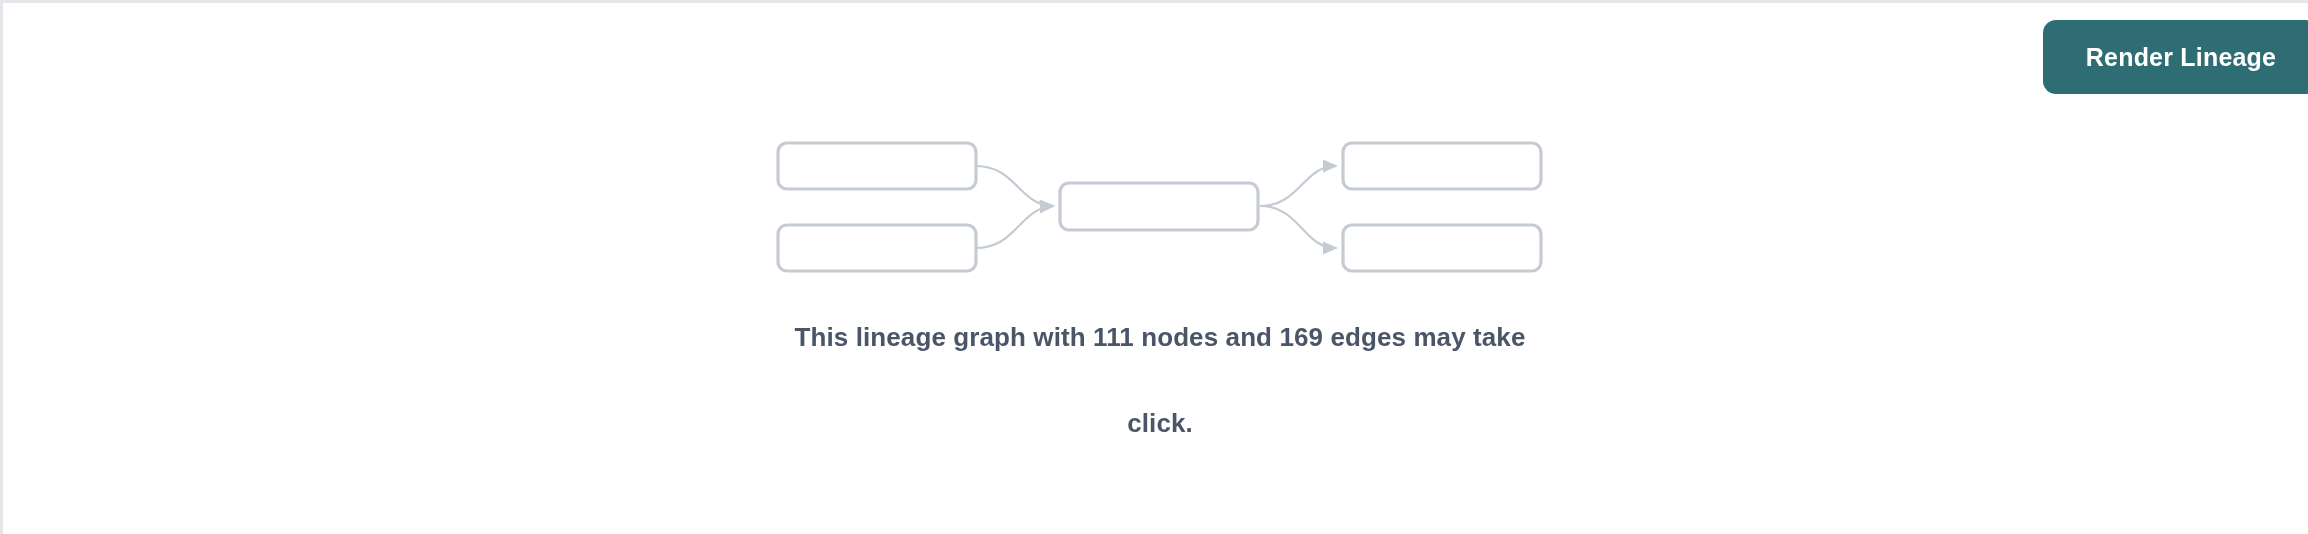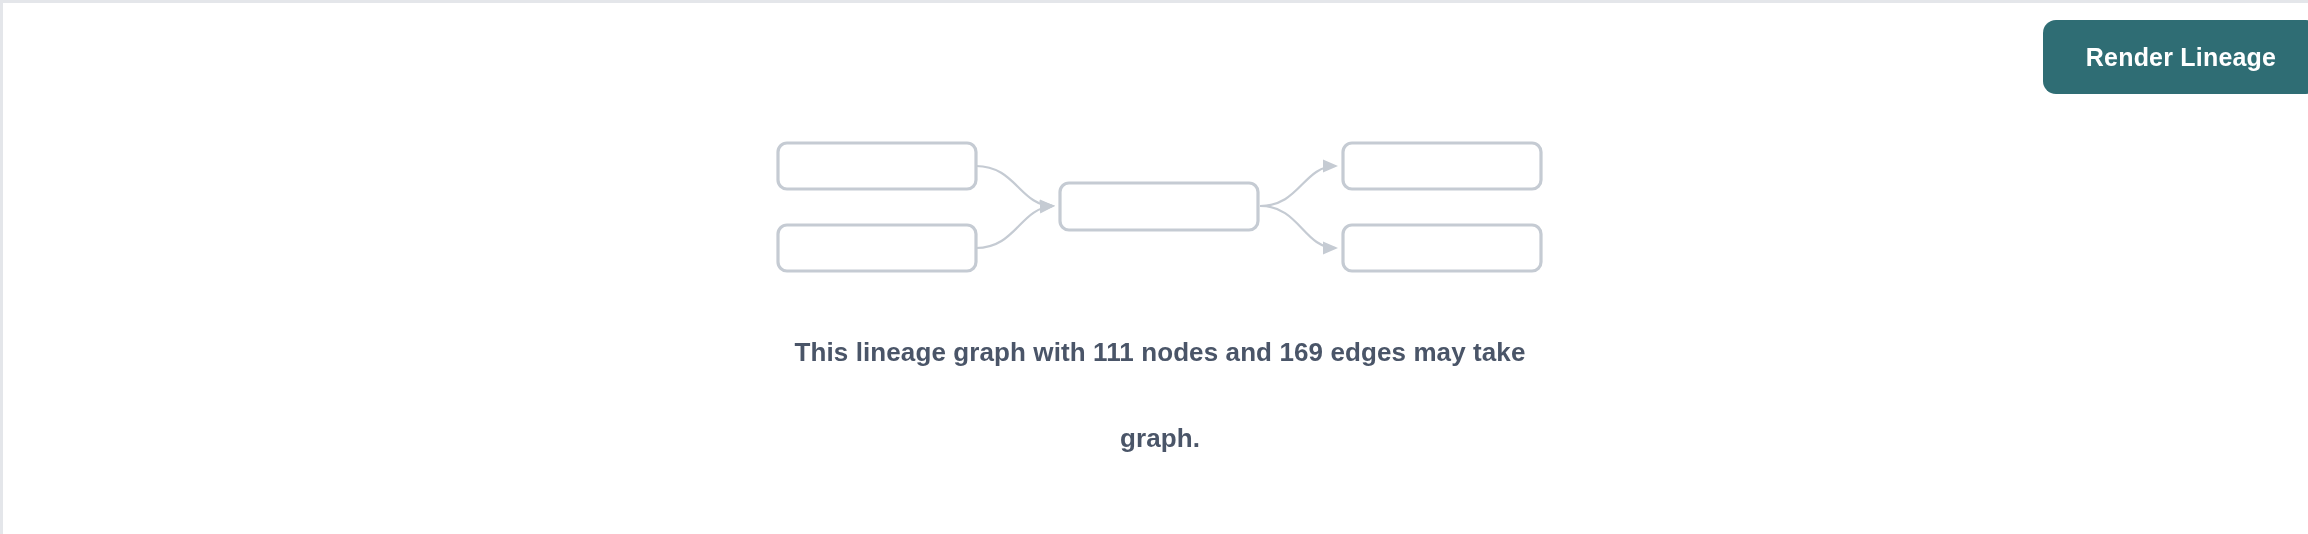--- a/index.html
+++ b/index.html
@@ -61,21 +61,21 @@
     top: 125px;
     width: 830px;
     height: 160px;
     overflow: visible;
   }
 
   
   .message {
     position: absolute;
     left: 747px;
-    top: 328px;
+    top: 313px;
     width: 820px;
     text-align: center;
     color: #4a5568;
     font-family: "Liberation Sans", sans-serif;
     font-size: 26px;
     font-weight: bold;
     line-height: 43px;
     letter-spacing: 0.1px;
   }
 </style>
@@ -112,16 +112,16 @@
       <rect x="30" y="97" width="198" height="46" rx="9" ry="9" fill="#ffffff" stroke="#c5cbd3" stroke-width="3.2"></rect>
       <rect x="312" y="55" width="198" height="47" rx="9" ry="9" fill="#ffffff" stroke="#c5cbd3" stroke-width="3.2"></rect>
       <rect x="595" y="15" width="198" height="46" rx="9" ry="9" fill="#ffffff" stroke="#c5cbd3" stroke-width="3.2"></rect>
       <rect x="595" y="97" width="198" height="46" rx="9" ry="9" fill="#ffffff" stroke="#c5cbd3" stroke-width="3.2"></rect>
     </svg>
   </div>
 
   <div class="message">
     <span>This lineage graph with 111 nodes and 169 edges may take</span><br>
     <br>
-    <span>graph.</span>
+    <span>click.</span>
   </div>
 
 </div>
 
 </body></html>

